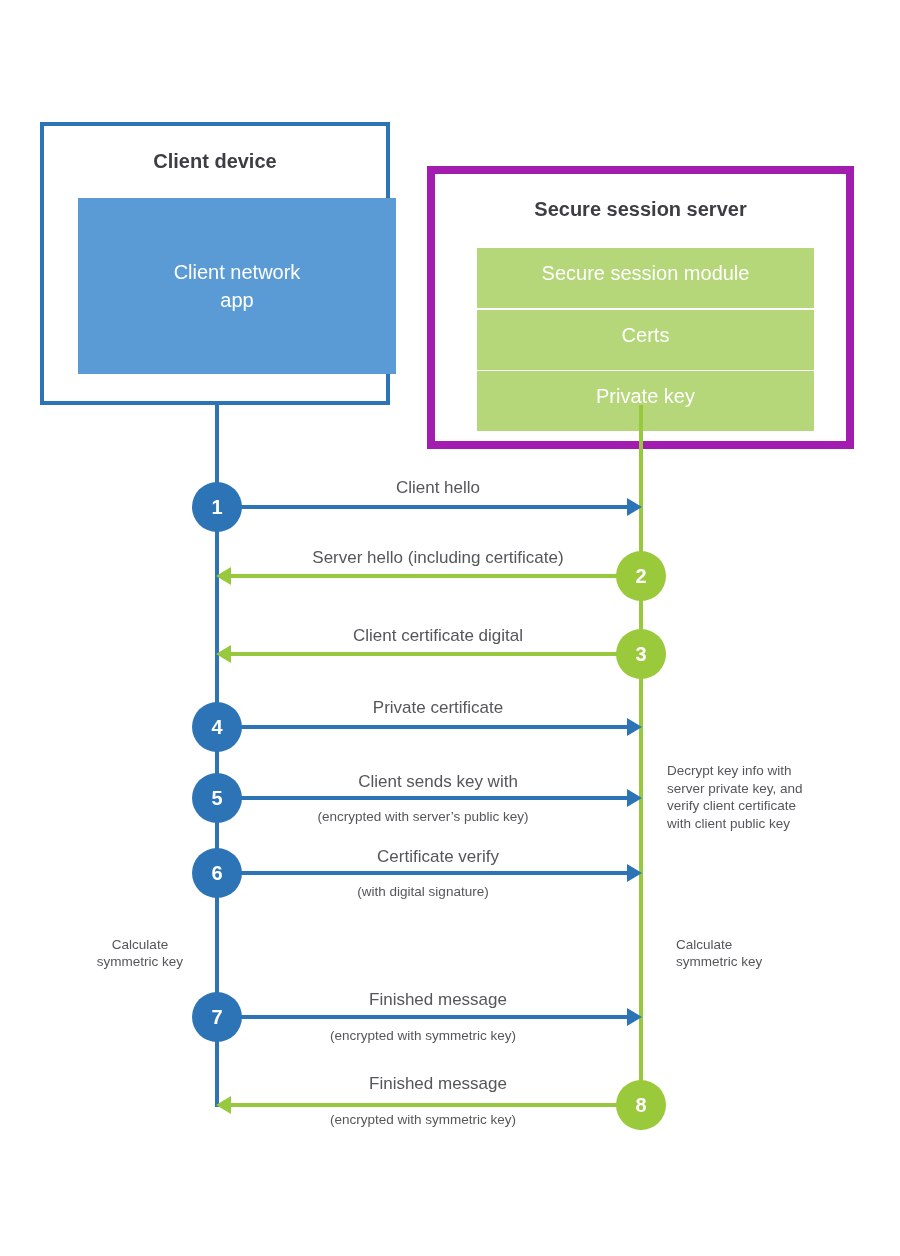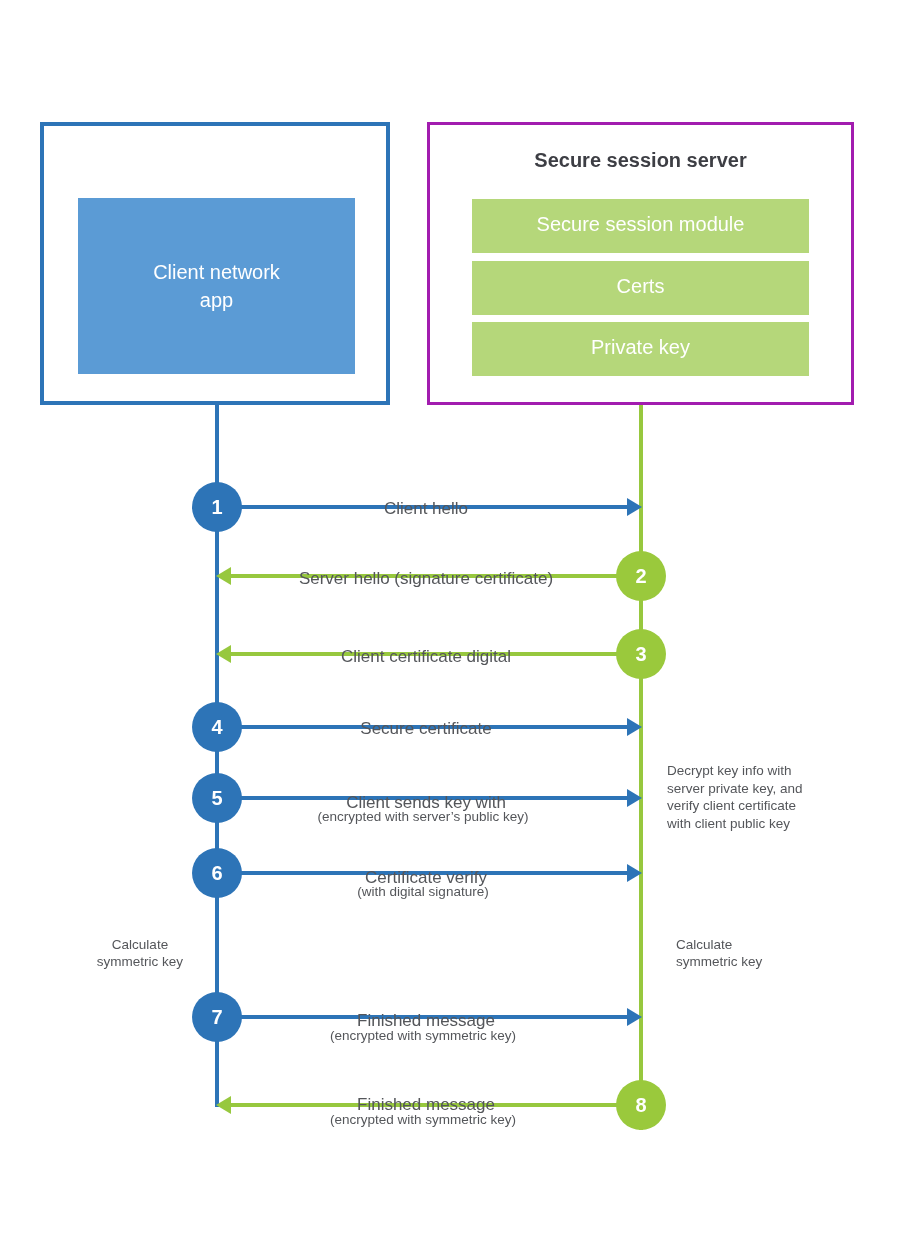--- a/index.html
+++ b/index.html
@@ -4,27 +4,27 @@
 <style>
   html,body{margin:0;padding:0;background:#ffffff;}
   body{font-family:"Liberation Sans", sans-serif;}
   .canvas{position:relative;width:900px;height:1256px;background:#fff;overflow:hidden;}
 
   .title{position:absolute;left:36px;top:28px;font-size:27px;font-weight:400;color:#56575b;letter-spacing:0.2px;}
 
   
   .actor{position:absolute;top:122px;height:283px;background:#fff;box-sizing:border-box;}
   .actor.client{left:40px;width:350px;border:4px solid #2d74b7;}
-  .actor.server{left:427px;width:427px;border:3px solid #a21caf;}
+  .actor.server{left:427px;width:427px;border:8px solid #a21caf;margin-top:44px;}
   .actor-title{position:absolute;left:0;right:0;top:24px;text-align:center;font-size:20px;font-weight:bold;color:#3d3e44;}
 
-  .app-box{position:absolute;left:34px;top:72px;width:277px;height:176px;background:#5b9bd5;
+  .app-box{position:absolute;left:34px;top:72px;width:318px;height:176px;background:#5b9bd5;
            display:flex;align-items:center;justify-content:center;text-align:center;
            color:#fff;font-size:20px;line-height:28px;white-space:pre-line;}
-  .module{position:absolute;left:42px;width:337px;height:54px;background:#b5d77a;
+  .module{position:absolute;left:42px;width:337px;height:60px;background:#b5d77a;
           color:#fff;font-size:20px;text-align:center;line-height:50px;}
   .module.m0{top:74px;} .module.m1{top:136px;} .module.m2{top:197px;}
 
   
   .lifeline{position:absolute;width:4px;}
   .lifeline.blue{left:215px;top:405px;height:702px;background:#2d74b7;}
   .lifeline.green{left:639px;top:405px;height:725px;background:#97c83e;}
 
   
   .shaft{position:absolute;height:4px;z-index:2;}
@@ -33,37 +33,38 @@
   .head{position:absolute;width:0;height:0;border-top:9px solid transparent;border-bottom:9px solid transparent;z-index:2;}
   .head.right{left:627px;border-left:15px solid #2d74b7;}
   .head.left{left:216px;border-right:15px solid #97c83e;}
 
   .circle{position:absolute;width:50px;height:50px;border-radius:50%;z-index:3;
           display:flex;align-items:center;justify-content:center;
           color:#fff;font-size:20px;font-weight:bold;}
   .circle.blue{background:#2d74b7;left:192px;}
   .circle.green{background:#9ac93c;left:616px;}
 
-  .msg-label{position:absolute;left:214px;width:424px;text-align:center;
-             font-size:17px;color:#54565a;z-index:4;margin-top:21px;}
+  .msg-label{position:absolute;left:226px;width:424px;text-align:center;
+             font-size:17px;color:#54565a;z-index:4;}
   .msg-sub{position:absolute;left:211px;width:424px;text-align:center;
            font-size:13.5px;color:#54565a;z-index:4;}
 
   .note{position:absolute;font-size:13.5px;line-height:17.5px;color:#54565a;white-space:pre-line;}
   .note.decrypt{left:667px;top:762px;width:180px;text-align:left;}
   .note.calc-left{left:60px;top:936px;width:160px;text-align:center;line-height:17px;}
   .note.calc-right{left:676px;top:936px;width:150px;text-align:left;line-height:17px;}
 </style>
 </head>
 <body>
 
 <div class="canvas">
 
 
   <div class="actor client">
+    <div class="actor-title">Client device</div>
     <div class="app-box">Client network
 app</div>
   </div>
 
   <div class="actor server">
     <div class="actor-title">Secure session server</div>
     <div class="module m0">Secure session module</div>
     <div class="module m2">Private key</div>
     <div class="module m1">Certs</div>
   </div>
@@ -74,39 +75,39 @@
   <div>
     <div class="msg-label" style="top:478px">Client hello</div>
     <div class="shaft blue" style="top:505px"></div>
     <div class="head right" style="top:498px"></div>
     <div class="circle blue" style="top:482px">
         <span>1</span>
       </div>
   </div>
 
   <div>
-    <div class="msg-label" style="top:548px">Server hello (signature certificate)</div>
+    <div class="msg-label" style="top:548px">Server hello (including certificate)</div>
     <div class="shaft green" style="top:574px"></div>
     <div class="head left" style="top:567px"></div>
     <div class="circle green" style="top:551px">
         <span>2</span>
       </div>
   </div>
 
   <div>
     <div class="msg-label" style="top:626px">Client certificate digital</div>
     <div class="shaft green" style="top:652px"></div>
     <div class="head left" style="top:645px"></div>
     <div class="circle green" style="top:629px">
         <span>3</span>
       </div>
   </div>
 
   <div>
-    <div class="msg-label" style="top:698px">Secure certificate</div>
+    <div class="msg-label" style="top:698px">Private certificate</div>
     <div class="shaft blue" style="top:725px"></div>
     <div class="head right" style="top:718px"></div>
     <div class="circle blue" style="top:702px">
         <span>4</span>
       </div>
   </div>
 
   <div>
     <div class="msg-label" style="top:772px">Client sends key with</div>
     <div class="shaft blue" style="top:796px"></div>

